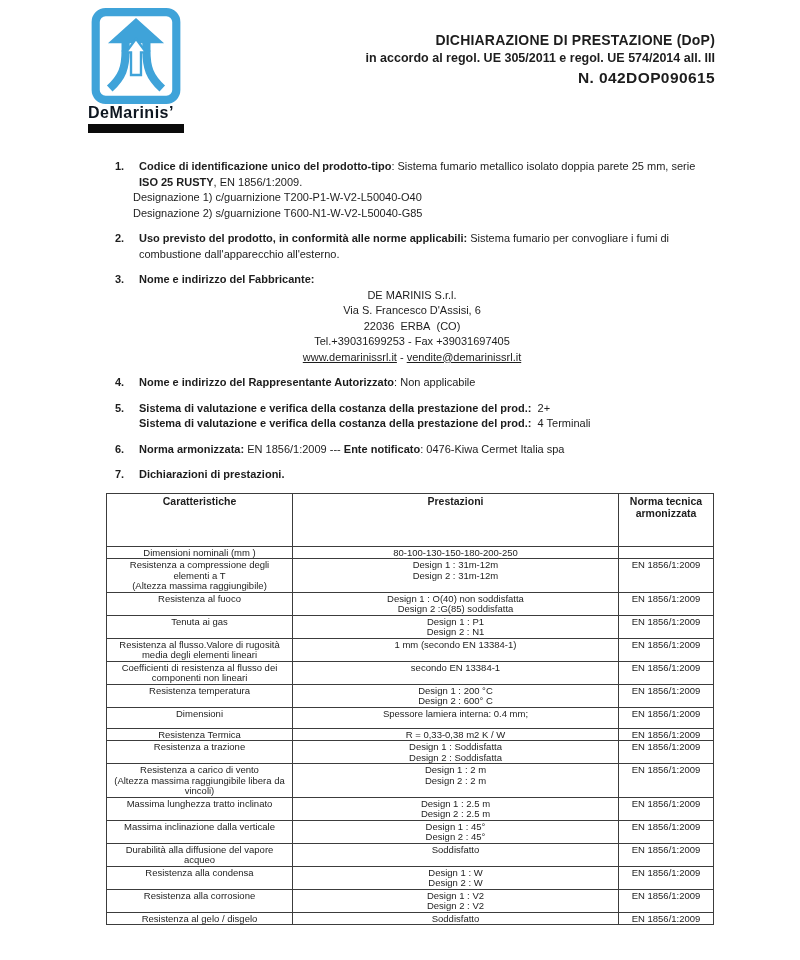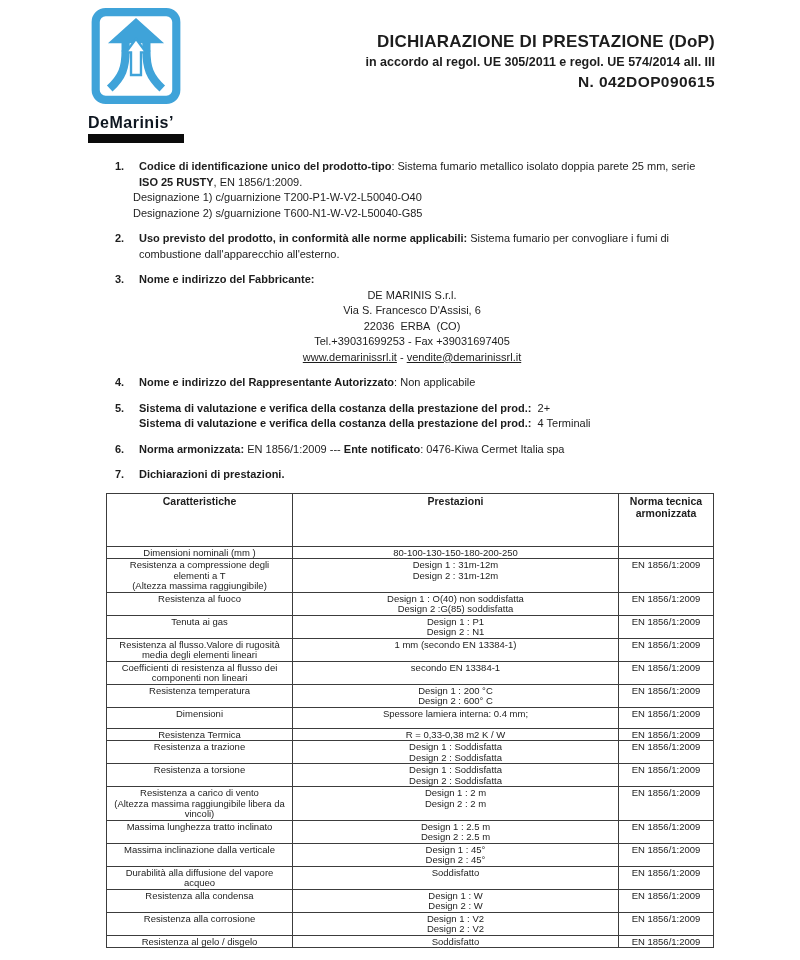--- a/index.html
+++ b/index.html
@@ -9,25 +9,25 @@
     background:#ffffff;
     font-family:"Liberation Sans","DejaVu Sans",sans-serif;
     color:#1d1d1d;
   }
   .page { position:relative; width:800px; height:960px; background:#fff; }
 
   
   header { position:relative; height:156px; }
   .logo { position:absolute; left:88px; top:8px; width:96px; }
   .logo svg { display:block; width:92px; height:96px; margin-left:2px; }
-  .brand { font-weight:bold; font-size:16px; letter-spacing:0.5px; color:#0e1620; margin-top:10px; white-space:nowrap; }
+  .brand { font-weight:bold; font-size:16px; letter-spacing:0.5px; color:#0e1620; margin-top:0; white-space:nowrap; }
   .brand-bar { height:9px; background:#0b0b0b; margin-top:2px; width:96px; }
 
   .titleblock { position:absolute; right:85px; top:32px; text-align:right; }
-  .doc-title { font-size:17px; font-weight:bold; letter-spacing:0.2px; }
+  .doc-title { font-size:14px; font-weight:bold; letter-spacing:0.2px; }
   .doc-subtitle { font-size:12.5px; font-weight:bold; margin-top:3px;padding-left:20px; }
   .doc-number { font-size:15.5px; font-weight:bold; margin-top:4px; letter-spacing:0.4px; }
 
   
   .items { margin:0 85px 0 115px; padding-top:3px; font-size:11px; line-height:15.5px; }
   .item { display:flex; margin-bottom:10px; }
   .item .num { width:24px; flex-shrink:0; font-weight:bold; }
   .item .body { flex:1; }
   .b { font-weight:bold; }
   .dz { margin-left:-6px; }
@@ -210,26 +210,20 @@
           <td>R = 0,33-0,38 m2 K / W</td>
           <td>EN 1856/1:2009</td>
         </tr>
     <tr>
           <td>Resistenza a trazione</td>
           <td>Design 1 : Soddisfatta
 Design 2 : Soddisfatta</td>
           <td>EN 1856/1:2009</td>
         </tr>
     <tr>
-          <td>Resistenza a torsione</td>
-          <td>Design 1 : Soddisfatta
-Design 2 : Soddisfatta</td>
-          <td>EN 1856/1:2009</td>
-        </tr>
-    <tr>
           <td>Resistenza a carico di vento
 (Altezza massima raggiungibile libera da
 vincoli)</td>
           <td>Design 1 : 2 m
 Design 2 : 2 m</td>
           <td>EN 1856/1:2009</td>
         </tr>
     <tr>
           <td>Massima lunghezza tratto inclinato</td>
           <td>Design 1 : 2.5 m

